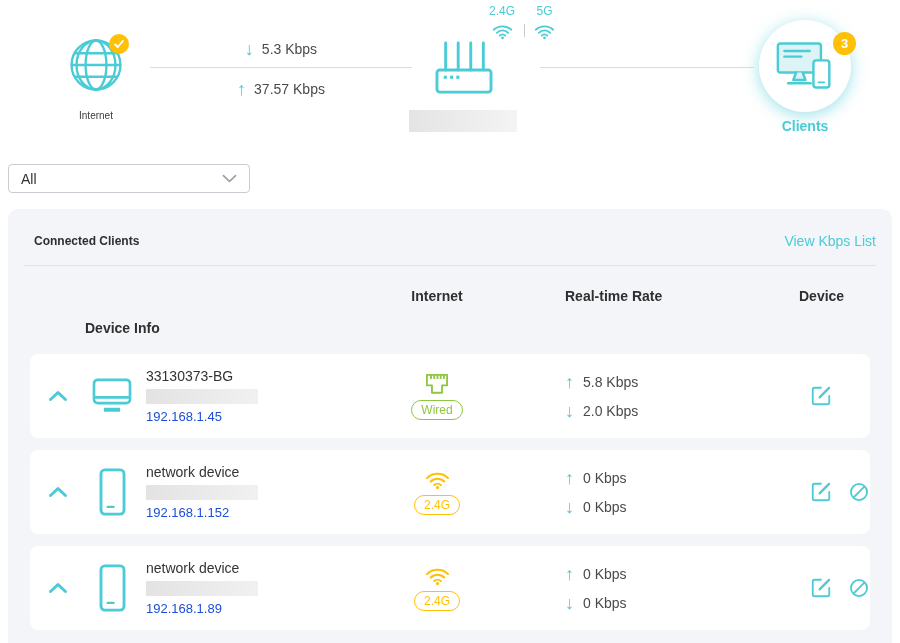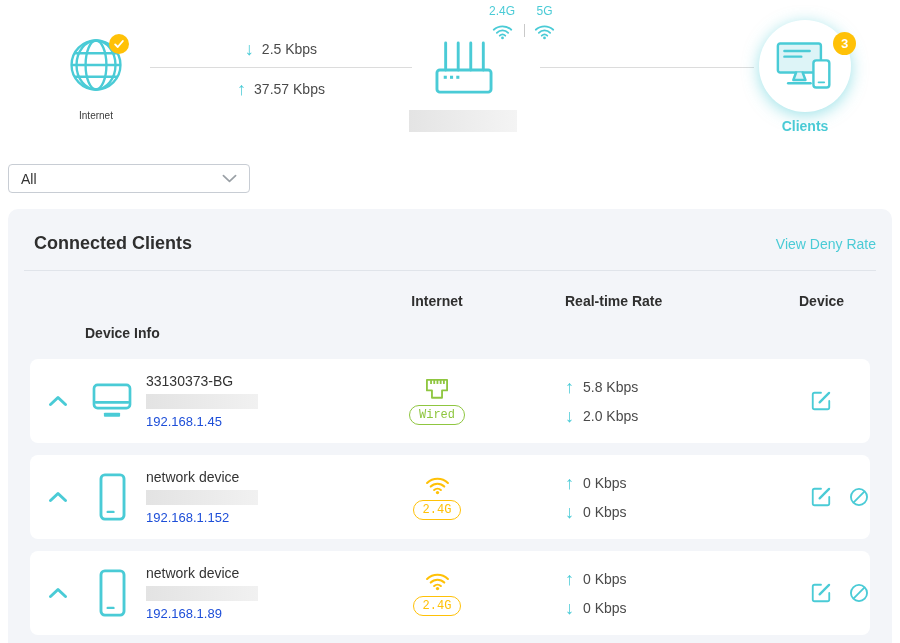--- a/index.html
+++ b/index.html
@@ -52,41 +52,41 @@
     margin:14px 0 0 8px; width:242px; height:29px; background:#fff;
     border:1px solid #c8cdd4; border-radius:4px; cursor:pointer;
     display:flex; align-items:center; justify-content:space-between; padding:12px 12px;
     font-size:14px; color:#333;
   }
 
   
   .panel { margin:16px 8px 0; background:#f3f5f9; border-radius:10px; padding-bottom:32px; }
   .panel-head { display:flex; justify-content:space-between; align-items:center;
     padding:24px 16px 16px 26px; }
-  .panel-title { margin:0; font-size:18px; font-weight:bold; color:#2f2f2f; }
+  .panel-title { margin:0; font-size:12px; font-weight:bold; color:#2f2f2f; }
   .deny-link { font-size:14px; color:#4acbd6; text-decoration:none; cursor:pointer; }
   .panel-divider { height:1px; background:#e0e4ea; margin:0 16px; }
 
   .thead { display:flex; margin:0 22px; padding:22px 0 18px; font-size:14px; font-weight:bold; color:#2f2f2f; }
   .th-device   { width:337px; padding-left:55px;margin-top:32px; }
   .th-iface    { width:140px; text-align:center; }
   .th-rate     { width:220px; padding-left:58px; }
   .th-modify   { width:143px; padding-left:72px; }
 
   .row { display:flex; align-items:center; height:84px; margin:0 22px 12px;
     background:#fff; border-radius:8px; }
   .col-exp  { width:56px; display:flex; justify-content:center; }
   .expander { cursor:pointer; }
   .col-icon { width:52px; display:flex; justify-content:center; }
   .col-info { width:229px; padding-left:8px; }
   .dev-name { font-size:14px; color:#333; margin-bottom:5px; }
   .red-bar  { width:112px; height:15px; background:linear-gradient(90deg,#e3e3e3,#f1f1f1); margin-bottom:5px; }
   .dev-ip   { font-size:13px; color:#1d4ed8; }
 
-  .col-iface { width:140px; display:flex; flex-direction:column; align-items:center; gap:5px;font-family:Liberation Mono, monospace; }
+  .col-iface { width:140px; display:flex; flex-direction:column; align-items:center; gap:5px; }
   .pill { font-size:12px; line-height:16px; padding:1px 9px; border-radius:11px; border:1px solid; background:#fff; }
   .pill-green  { color:#8fc640; border-color:#8fc640; }
   .pill-yellow { color:#ffc107; border-color:#ffc107; }
 
   .col-rate { width:220px; padding-left:58px; display:flex; flex-direction:column; gap:11px; }
   .rate-item { display:flex; align-items:center; gap:9px; font-size:14px; color:#4a4a4a; }
 
   .col-modify { width:143px; padding-left:83px; display:flex; gap:16px; align-items:center; }
   .action-icon { cursor:pointer; }
 </style>
@@ -112,21 +112,21 @@
       </span>
     </div>
     <div class="node-label">Internet</div>
   </div>
 
   <div class="wan-line"></div>
 
   <div class="wan-rates">
     <div class="wan-rate-row wan-rate-down">
       <span class="arrow-glyph">↓</span>
-      <span>2.5 Kbps</span>
+      <span>5.3 Kbps</span>
     </div>
     <div class="wan-rate-row wan-rate-up">
       <span class="arrow-glyph">↑</span>
       <span>37.57 Kbps</span>
     </div>
   </div>
 
   <div class="router-node">
     <svg width="62" height="56" viewBox="0 0 64 58" fill="none" stroke="#4acbd6" stroke-width="3" stroke-linecap="round">
       <line x1="13" y1="3" x2="13" y2="31"></line>
@@ -189,21 +189,21 @@
   <span>All</span>
   <svg width="15" height="9" viewBox="0 0 16 9" fill="none" stroke="#9aa0a6" stroke-width="1.8" stroke-linecap="round" stroke-linejoin="round">
     <polyline points="1.5,1.5 8,7.5 14.5,1.5"></polyline>
   </svg>
 </div>
 
 <div class="panel">
 
   <div class="panel-head">
     <h2 class="panel-title">Connected Clients</h2>
-    <a class="deny-link">View Deny Rate</a>
+    <a class="deny-link">View Kbps List</a>
   </div>
   <div class="panel-divider"></div>
 
   <div class="thead">
     <div class="th-device">Device Info</div>
     <div class="th-iface">Internet</div>
     <div class="th-rate">Real-time Rate</div>
     <div class="th-modify">Device</div>
   </div>
 

